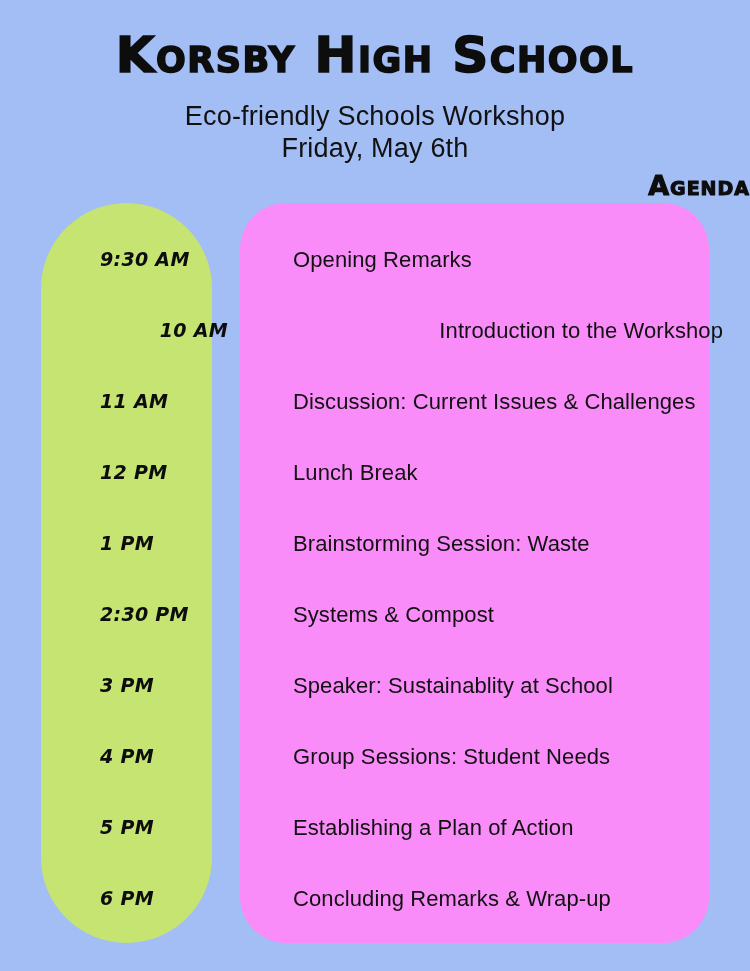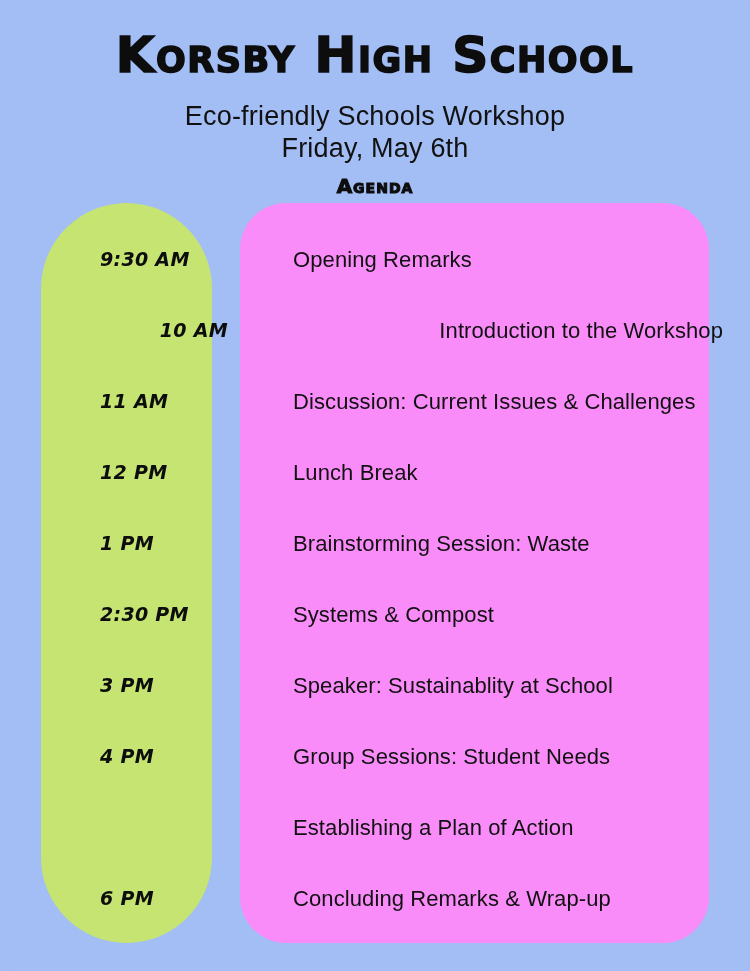--- a/index.html
+++ b/index.html
@@ -56,26 +56,27 @@
     color: #111111;
   }
   .subtitle.line1 { padding-top: 4px; margin-top: 13px; }
   .subtitle.line2 { padding-top: 1px; }
 
   .agenda-word {
     margin: 0;
     padding-top: 6px;
     font-family: "DejaVu Sans", sans-serif;
     font-weight: 700;
-    font-size: 20px;
+    font-size: 27px;
     line-height: 32px;
     letter-spacing: 1px;
     font-variant: small-caps;
     text-transform: capitalize;
     color: #0d0d0d;
+    text-align: right;
     -webkit-text-stroke: 1.1px #0d0d0d;
   }
 
   
   .time-panel {
     position: absolute;
     left: 41px;
     top: 203px;
     width: 171px;
     height: 740px;
@@ -180,20 +181,21 @@
       </div>
       <div class="row" style="top: 470px;">
         <div class="row-time">3 PM</div>
         <div class="row-label">Speaker: Sustainablity at School</div>
       </div>
       <div class="row" style="top: 541px;">
         <div class="row-time">4 PM</div>
         <div class="row-label">Group Sessions: Student Needs</div>
       </div>
       <div class="row" style="top: 612px;">
+        <div class="row-time">5 PM</div>
         <div class="row-label">Establishing a Plan of Action</div>
       </div>
       <div class="row" style="top: 683px;">
         <div class="row-time">6 PM</div>
         <div class="row-label">Concluding Remarks &amp; Wrap-up</div>
       </div>
     </div>
 
 </div>
 

